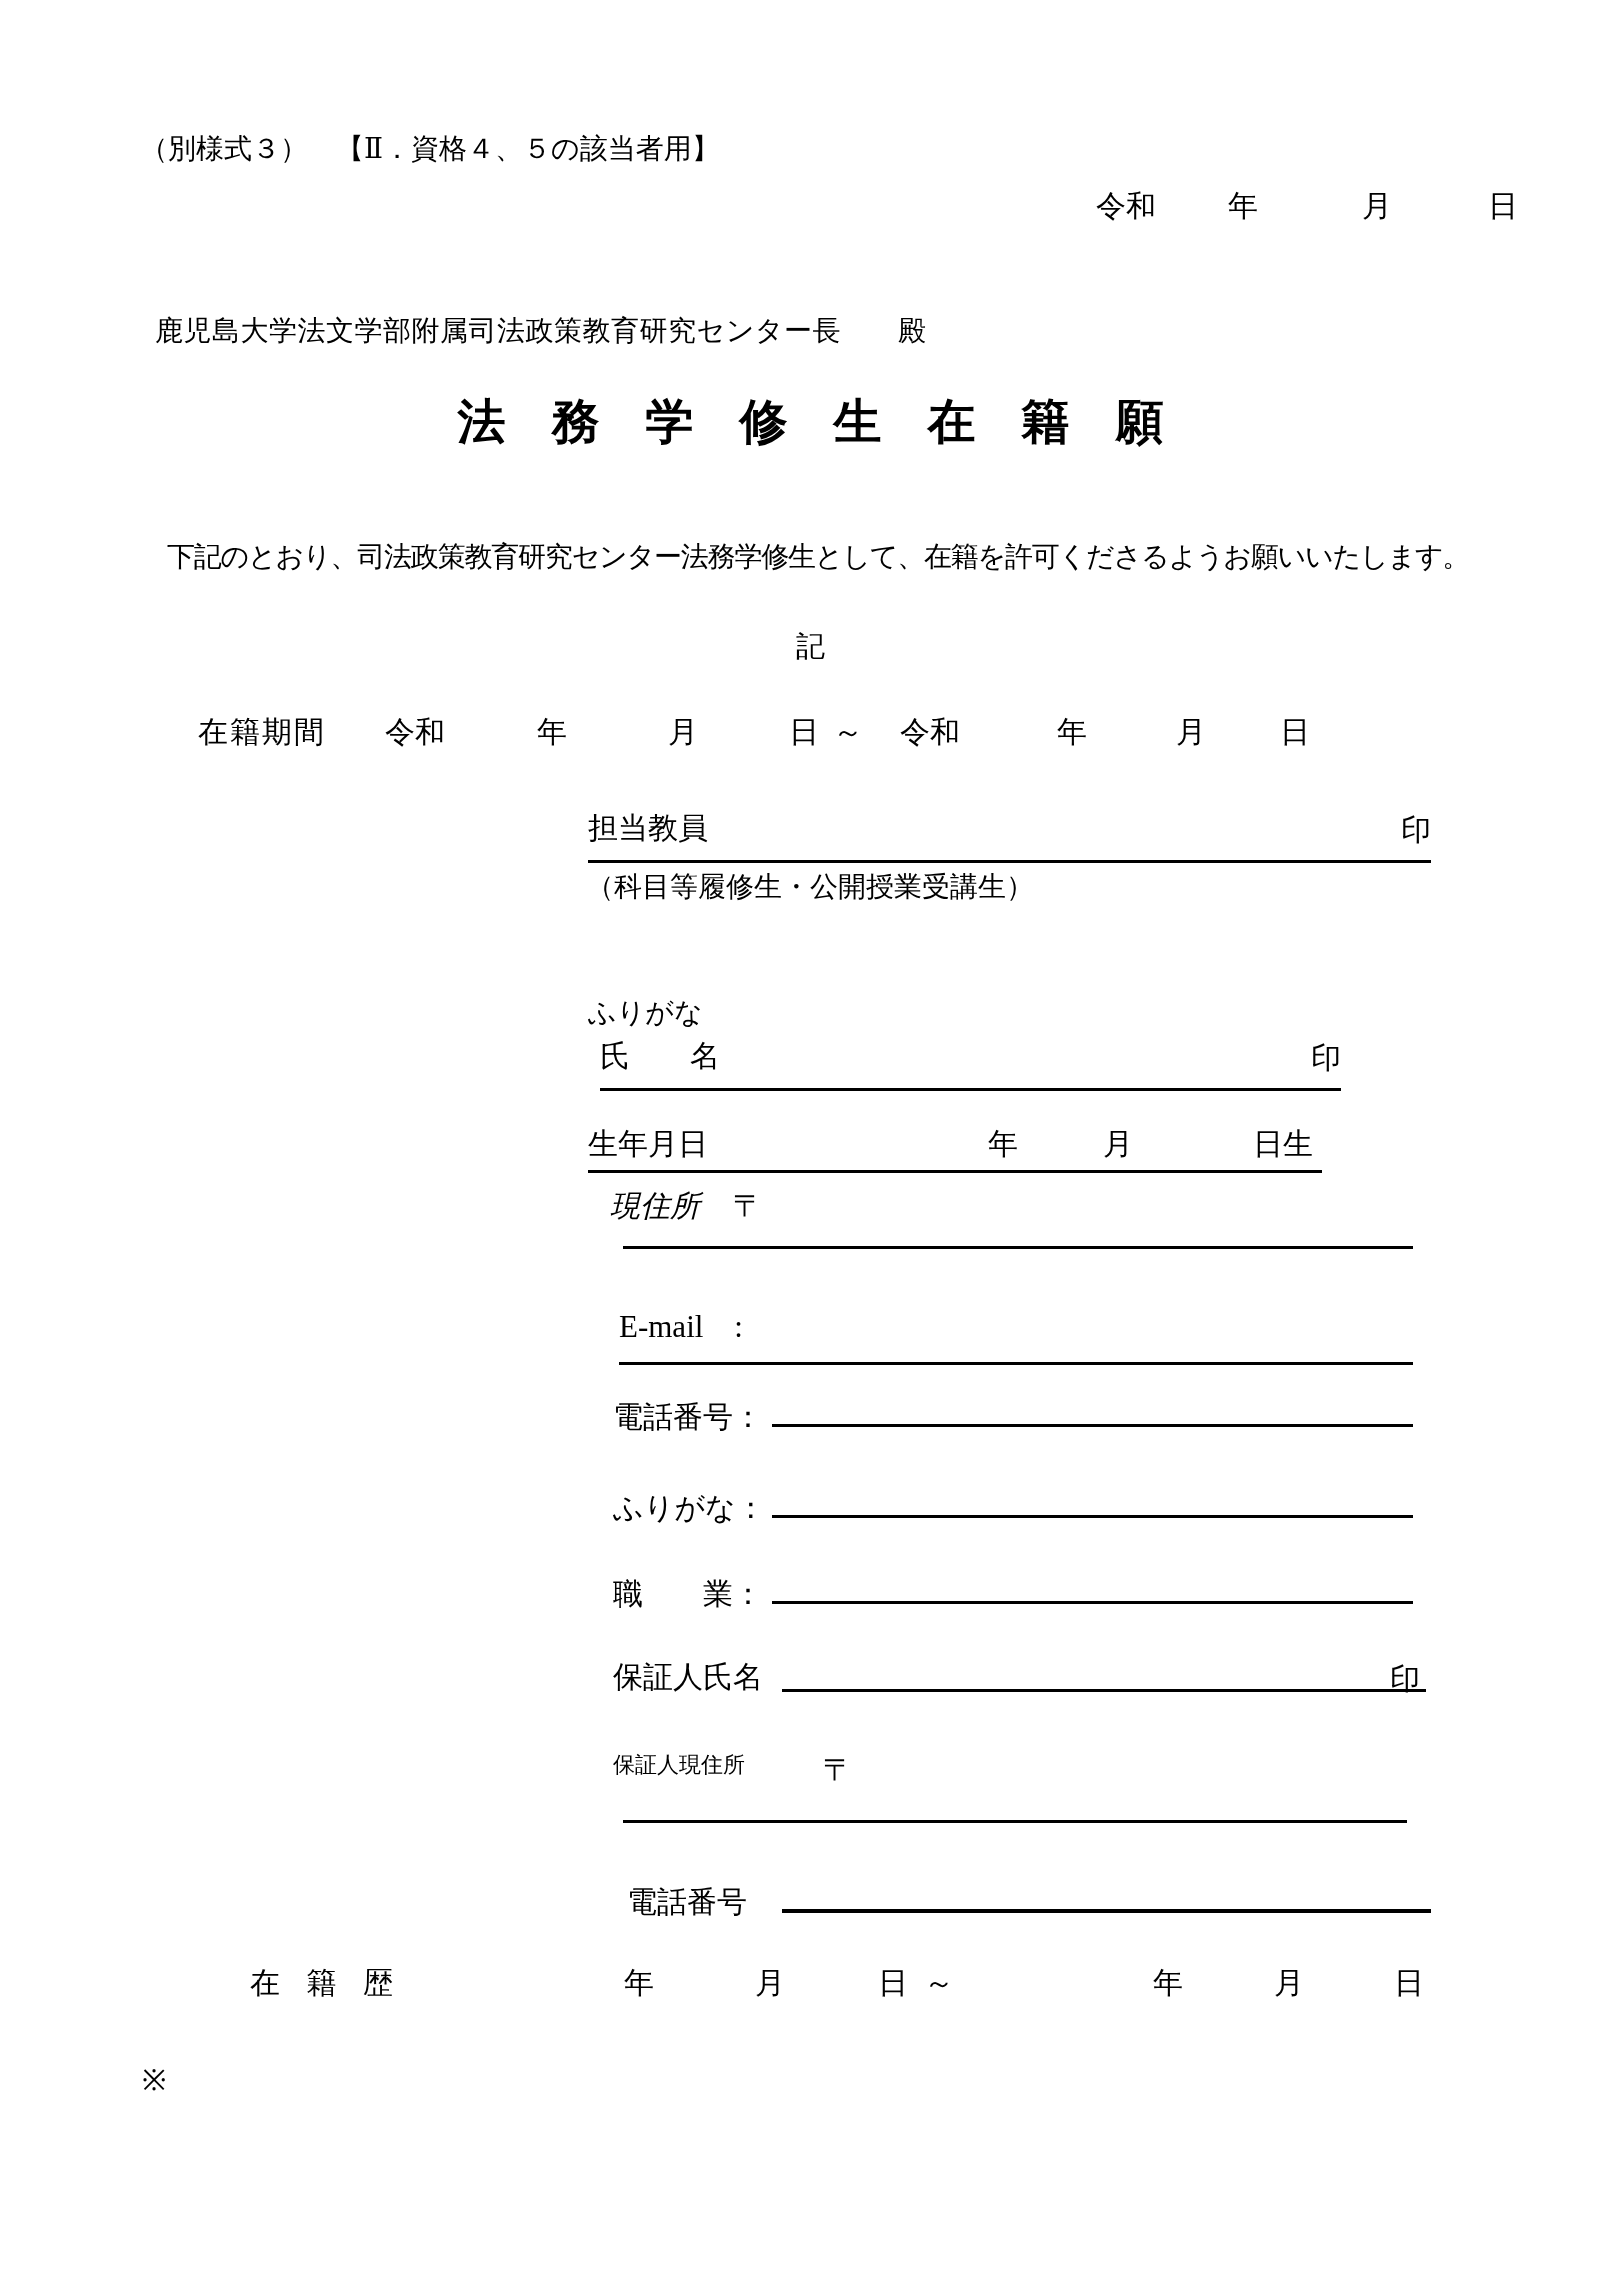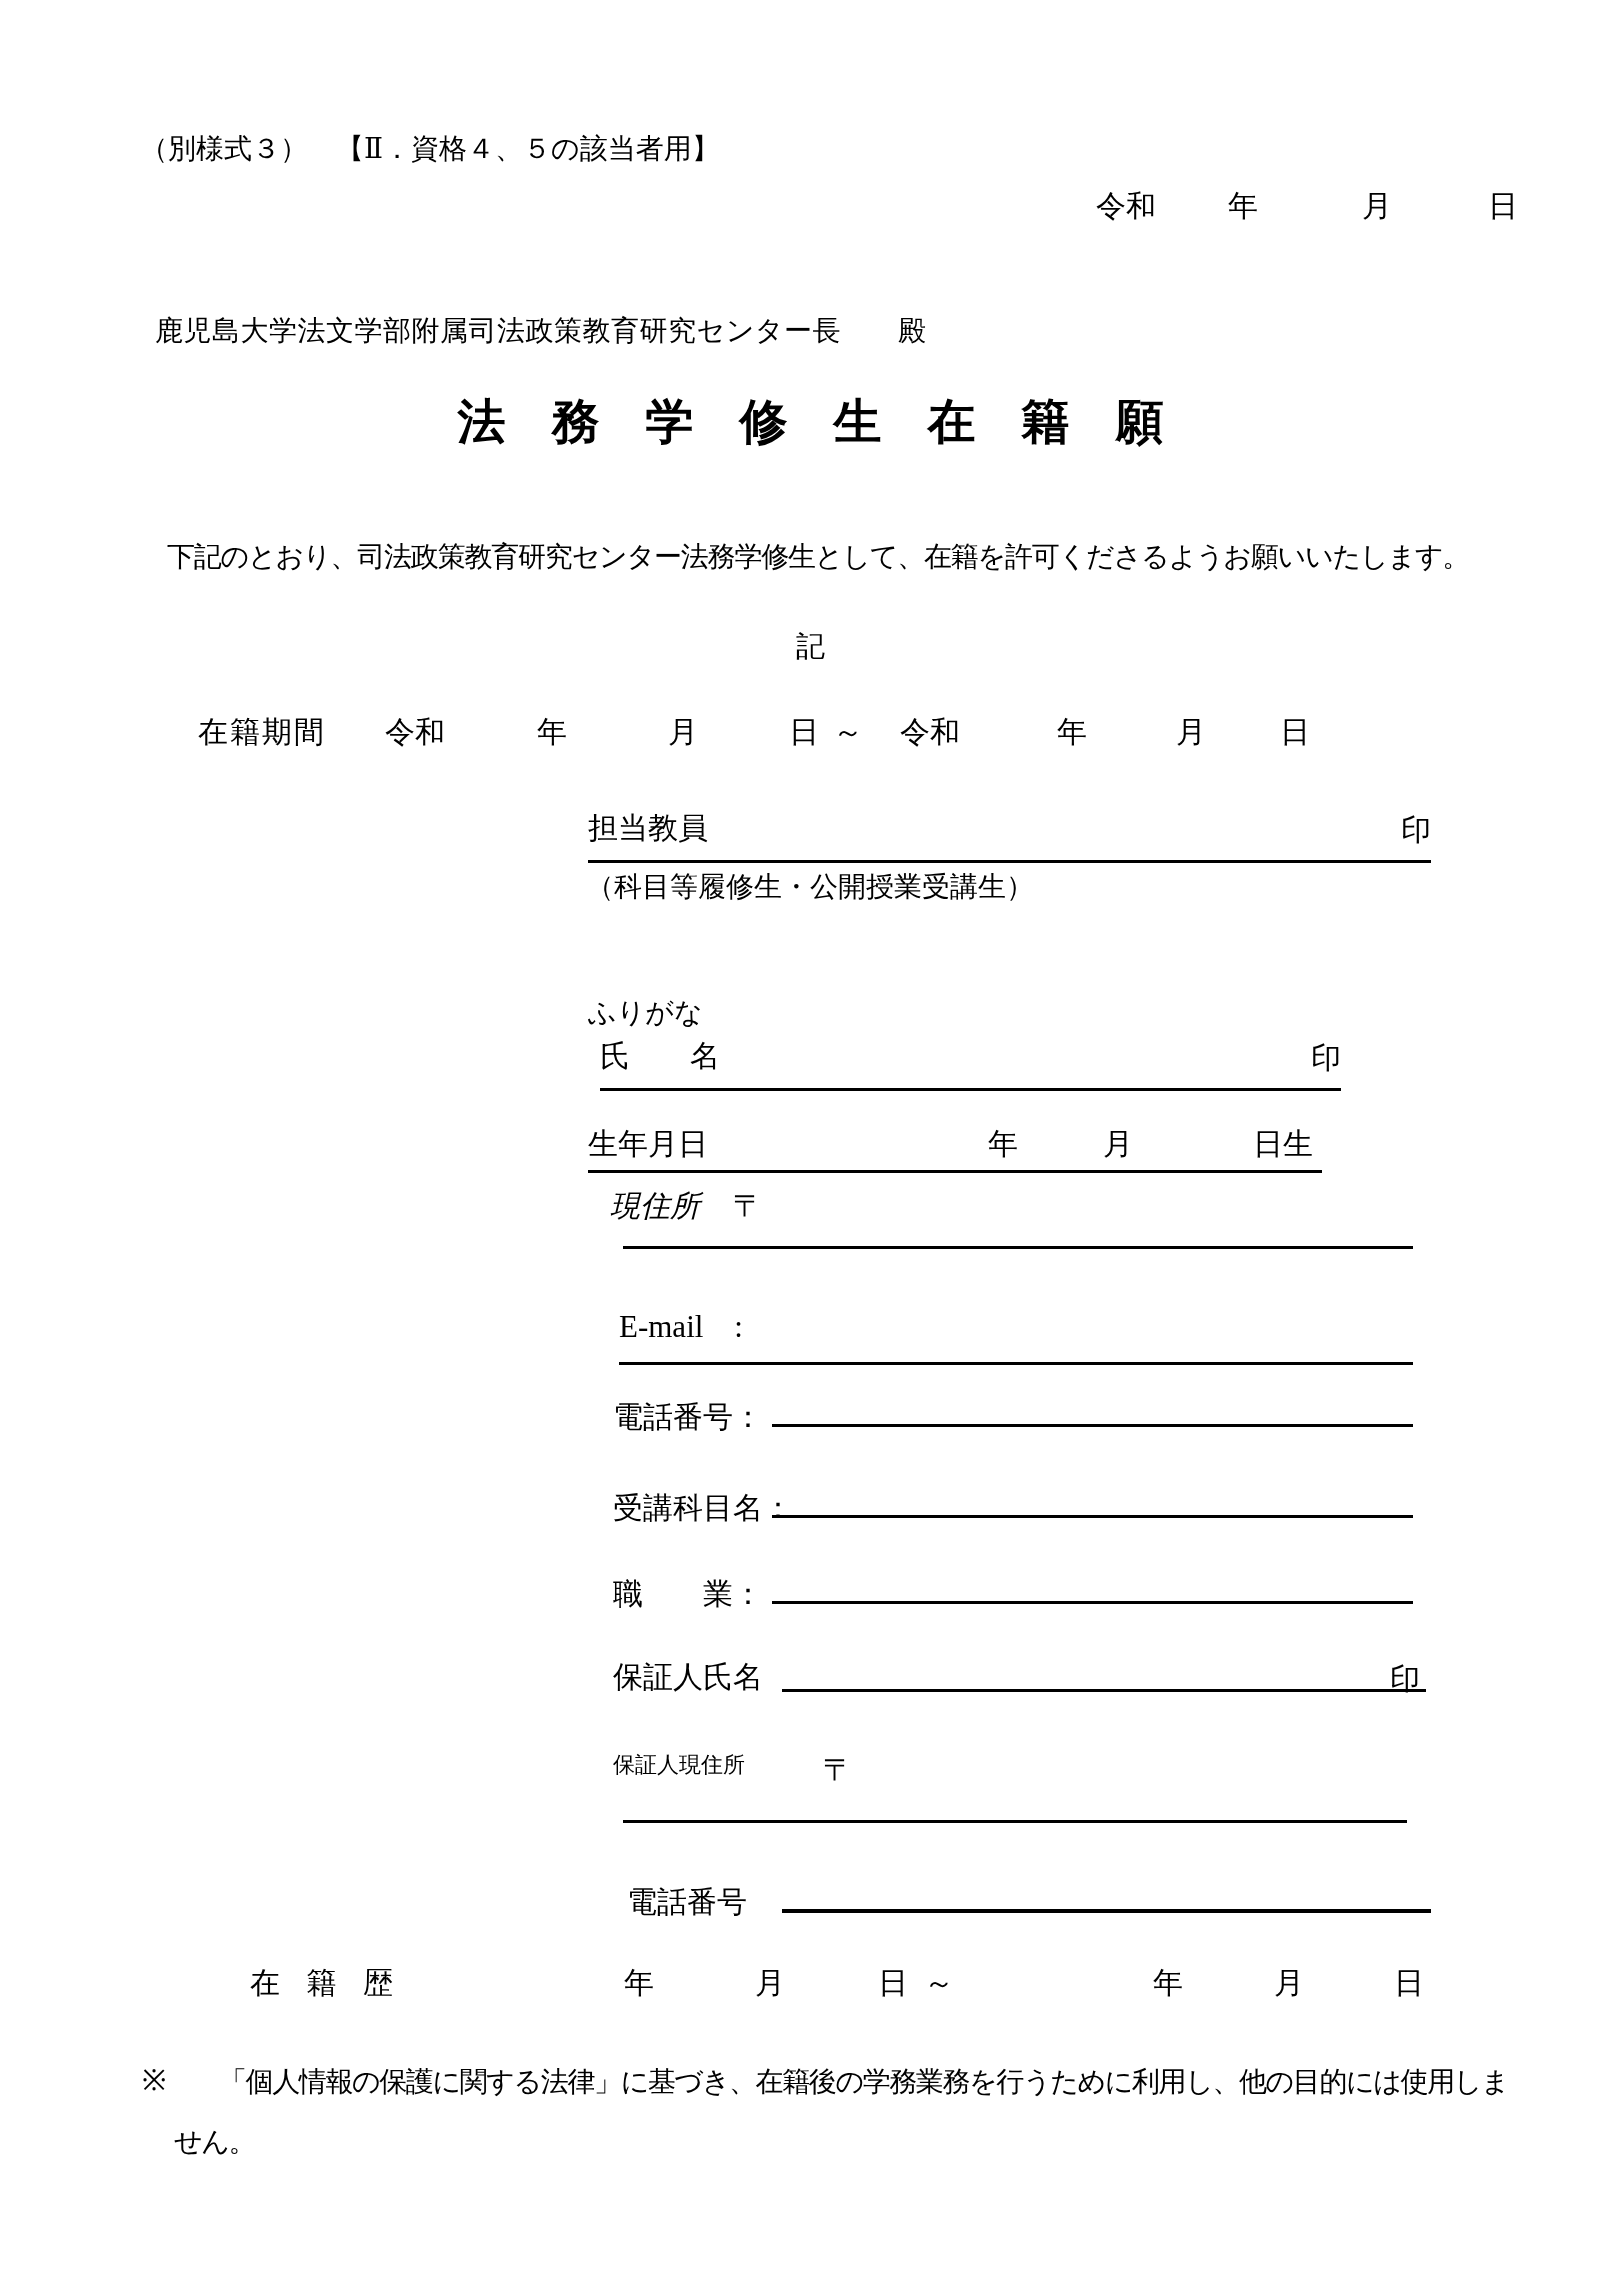--- a/index.html
+++ b/index.html
@@ -150,21 +150,21 @@
   <span id="address-postal">〒</span>
   <div id="address-line" class="rule"></div>
 
   <div id="email-row" class="rule">
     <span>E-mail　:</span>
   </div>
 
   <span id="phone-label">電話番号：</span>
   <div id="phone-line" class="rule"></div>
 
-  <span id="education-label">受講科目名：</span>
+  <span id="education-label">ふりがな：</span>
   <div id="education-line" class="rule"></div>
 
   <span id="occupation-label">職　　業：</span>
   <div id="occupation-line" class="rule"></div>
 
   <span id="gname-label">保証人氏名</span>
   <div id="gname-line" class="rule"></div>
   <span id="gname-seal">印</span>
 
   <span id="gaddr-label">保証人現住所</span>
@@ -179,16 +179,15 @@
     <span class="hi-y1">年</span>
     <span class="hi-m1">月</span>
     <span class="hi-d1">日</span>
     <span class="hi-tilde">～</span>
     <span class="hi-y2">年</span>
     <span class="hi-m2">月</span>
     <span class="hi-d2">日</span>
   </div>
 
   <span id="privacy-mark">※</span>
-  <div id="privacy-text">「個人情報の保護に関する法律」に基づき、在籍後の学務業務を行うために利用し、他の目的には使用しません。</div>
 
 </div>
 
 
 </body></html>

